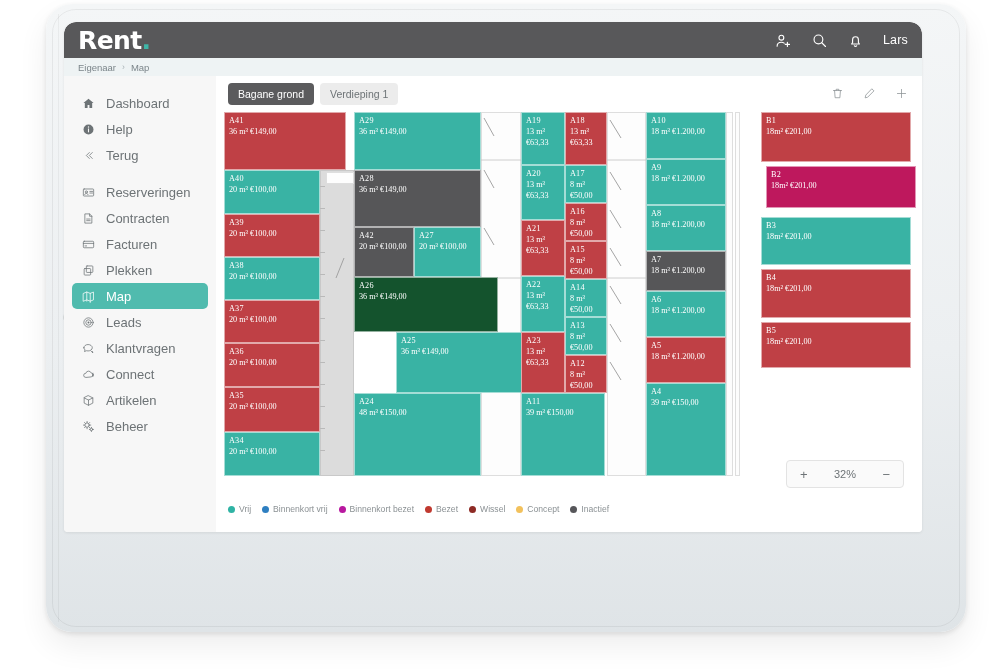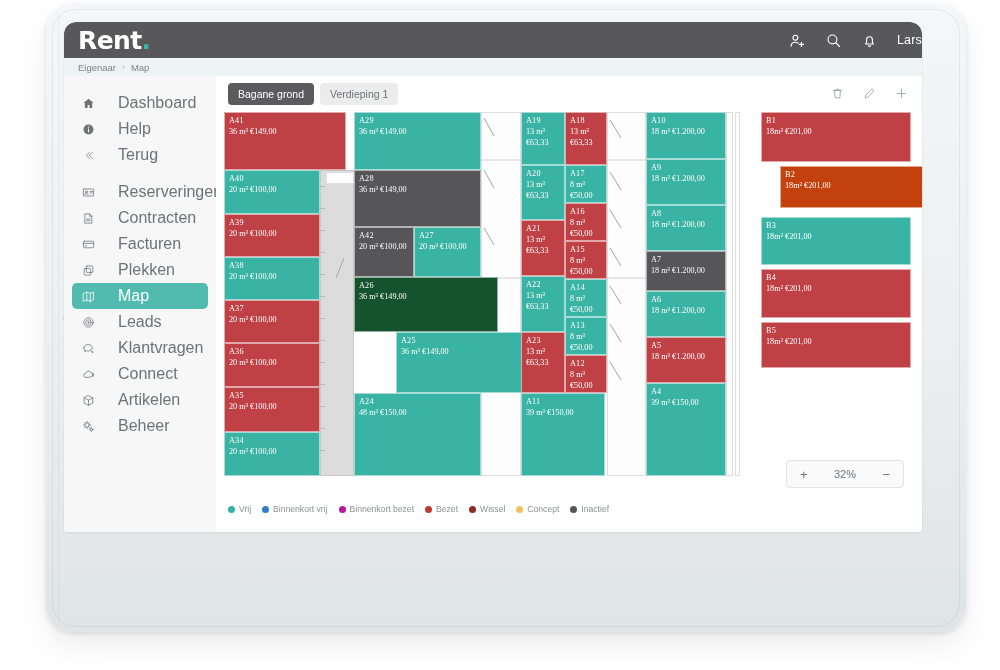--- a/index.html
+++ b/index.html
@@ -64,21 +64,21 @@
     margin-left: 14px;
     color: #ffffff;
     font-size: 25px;
     font-weight: bold;
     letter-spacing: -0.6px;
     line-height: 1;
     font-family: "DejaVu Sans", sans-serif;
   }
   #brand .dot { color: #3fb6a8; }
   #topbar-right {
-    margin-left: auto; 
+    margin-left: auto; margin-right: 14px;
     display: flex; align-items: center; gap: 19px; justify-content: space-between;
   }
   .topbar-icon {
     width: 17px; height: 17px;
     fill: none; stroke: #ffffff; stroke-width: 1.6;
     stroke-linecap: round; stroke-linejoin: round;
     display: block;
   }
   #topbar-user {
     color: #ffffff; font-size: 12.5px; letter-spacing: .2px;
@@ -103,22 +103,22 @@
     width: 152px; height: 456px;
     background: #f7f7f7;
     padding-top: 14px;
   }
   .nav-item {
     display: flex; align-items: center;
     height: 26px; margin: 0 8px;
     padding-left: 10px;
     border-radius: 5px;
     color: #6d7376;
-    font-size: 16px;
-    gap: 23px;
+    font-size: 13px;
+    gap: 11px;
   }
   .nav-item.active { background: #50bbae; color: #ffffff; }
   .nav-item.active .nav-ico { stroke: #ffffff; fill: none; }
   .nav-gap { height: 11px; }
   .nav-ico {
     width: 13px; height: 13px; flex: none;
     stroke: #6d7376; fill: none; stroke-width: 1.4;
     stroke-linecap: round; stroke-linejoin: round;
     display: block;
   }
@@ -612,21 +612,21 @@
             <span class="u-meta">18 m³ €1.200,00</span>
           </div>
           <div class="unit" style="left: 430px; top: 273px; width: 80px; height: 93px; background: rgb(57, 179, 164);">
             <span class="u-name">A4</span>
             <span class="u-meta">39 m³ €150,00</span>
           </div>
           <div class="unit" style="left: 545px; top: 2px; width: 150px; height: 50px; background: rgb(191, 64, 69);">
             <span class="u-name">B1</span>
             <span class="u-meta">18m² €201,00</span>
           </div>
-          <div class="unit" style="left: 564px; top: 56px; width: 150px; height: 42px; background: #c2410c;">
+          <div class="unit" style="left: 550px; top: 56px; width: 150px; height: 42px; background: #be185d;">
             <span class="u-name">B2</span>
             <span class="u-meta">18m² €201,00</span>
           </div>
           <div class="unit" style="left: 545px; top: 107px; width: 150px; height: 48px; background: rgb(57, 179, 164);">
             <span class="u-name">B3</span>
             <span class="u-meta">18m² €201,00</span>
           </div>
           <div class="unit" style="left: 545px; top: 159px; width: 150px; height: 49px; background: rgb(191, 64, 69);">
             <span class="u-name">B4</span>
             <span class="u-meta">18m² €201,00</span>

